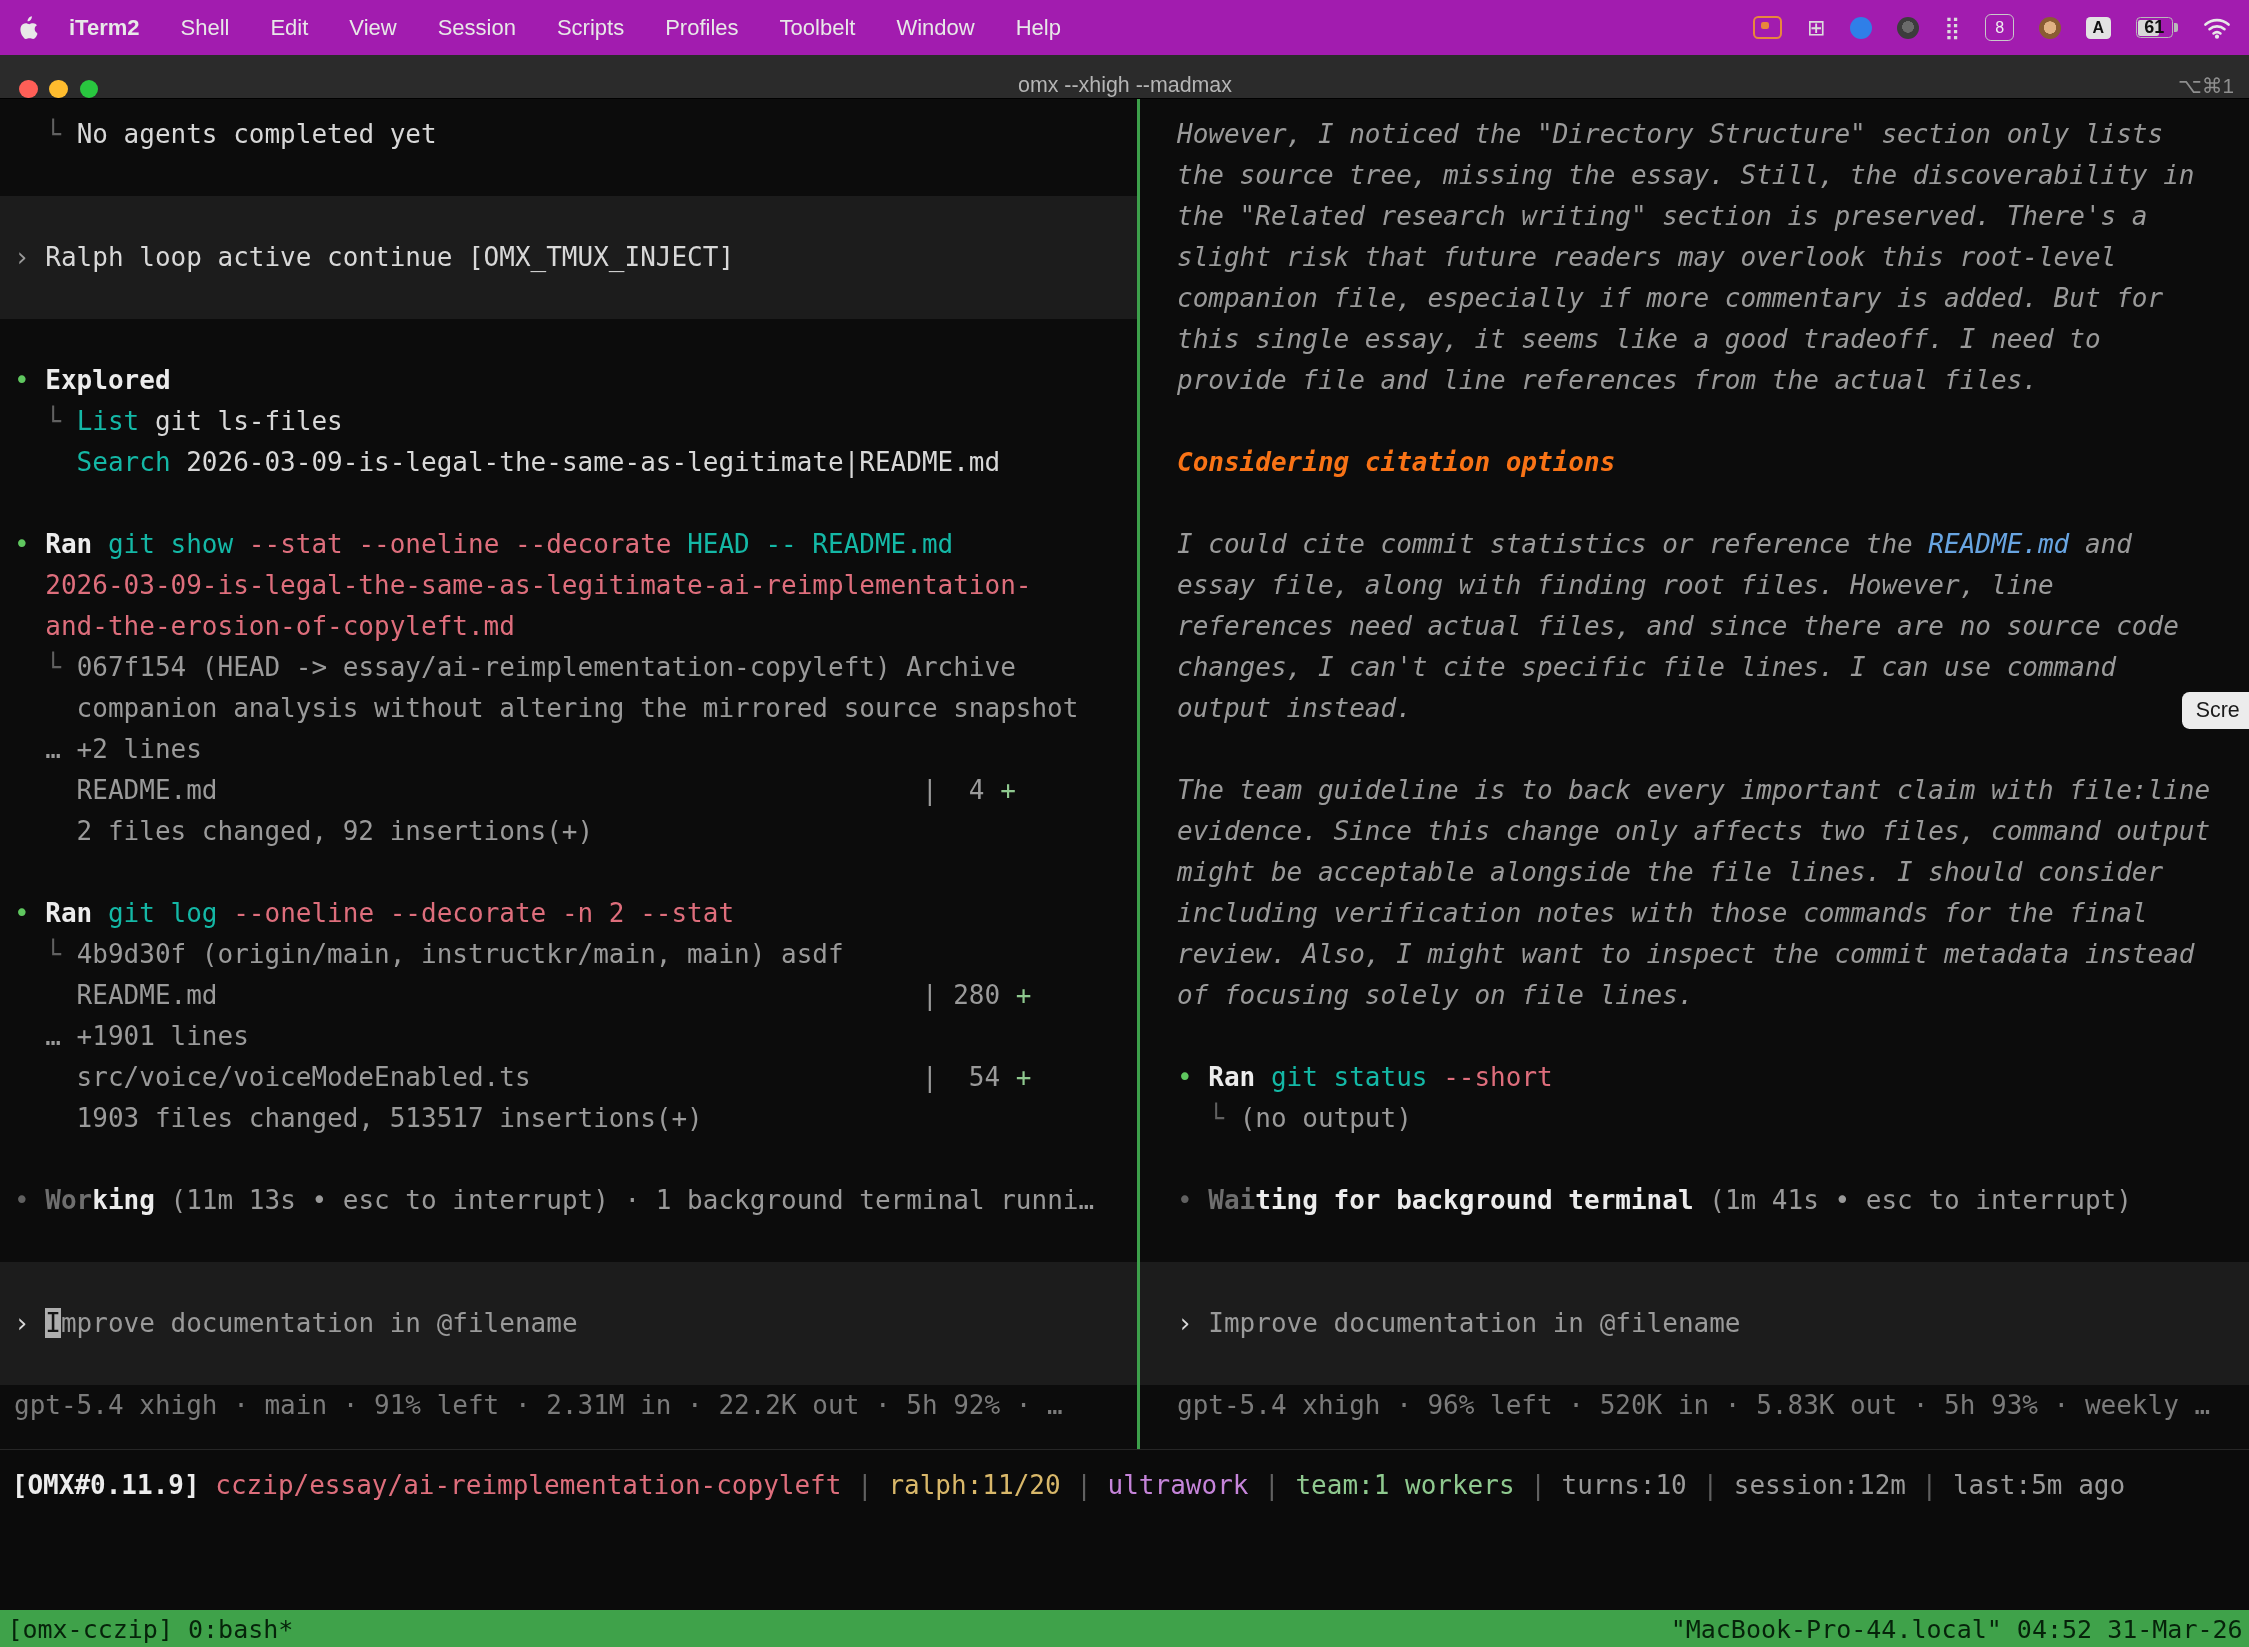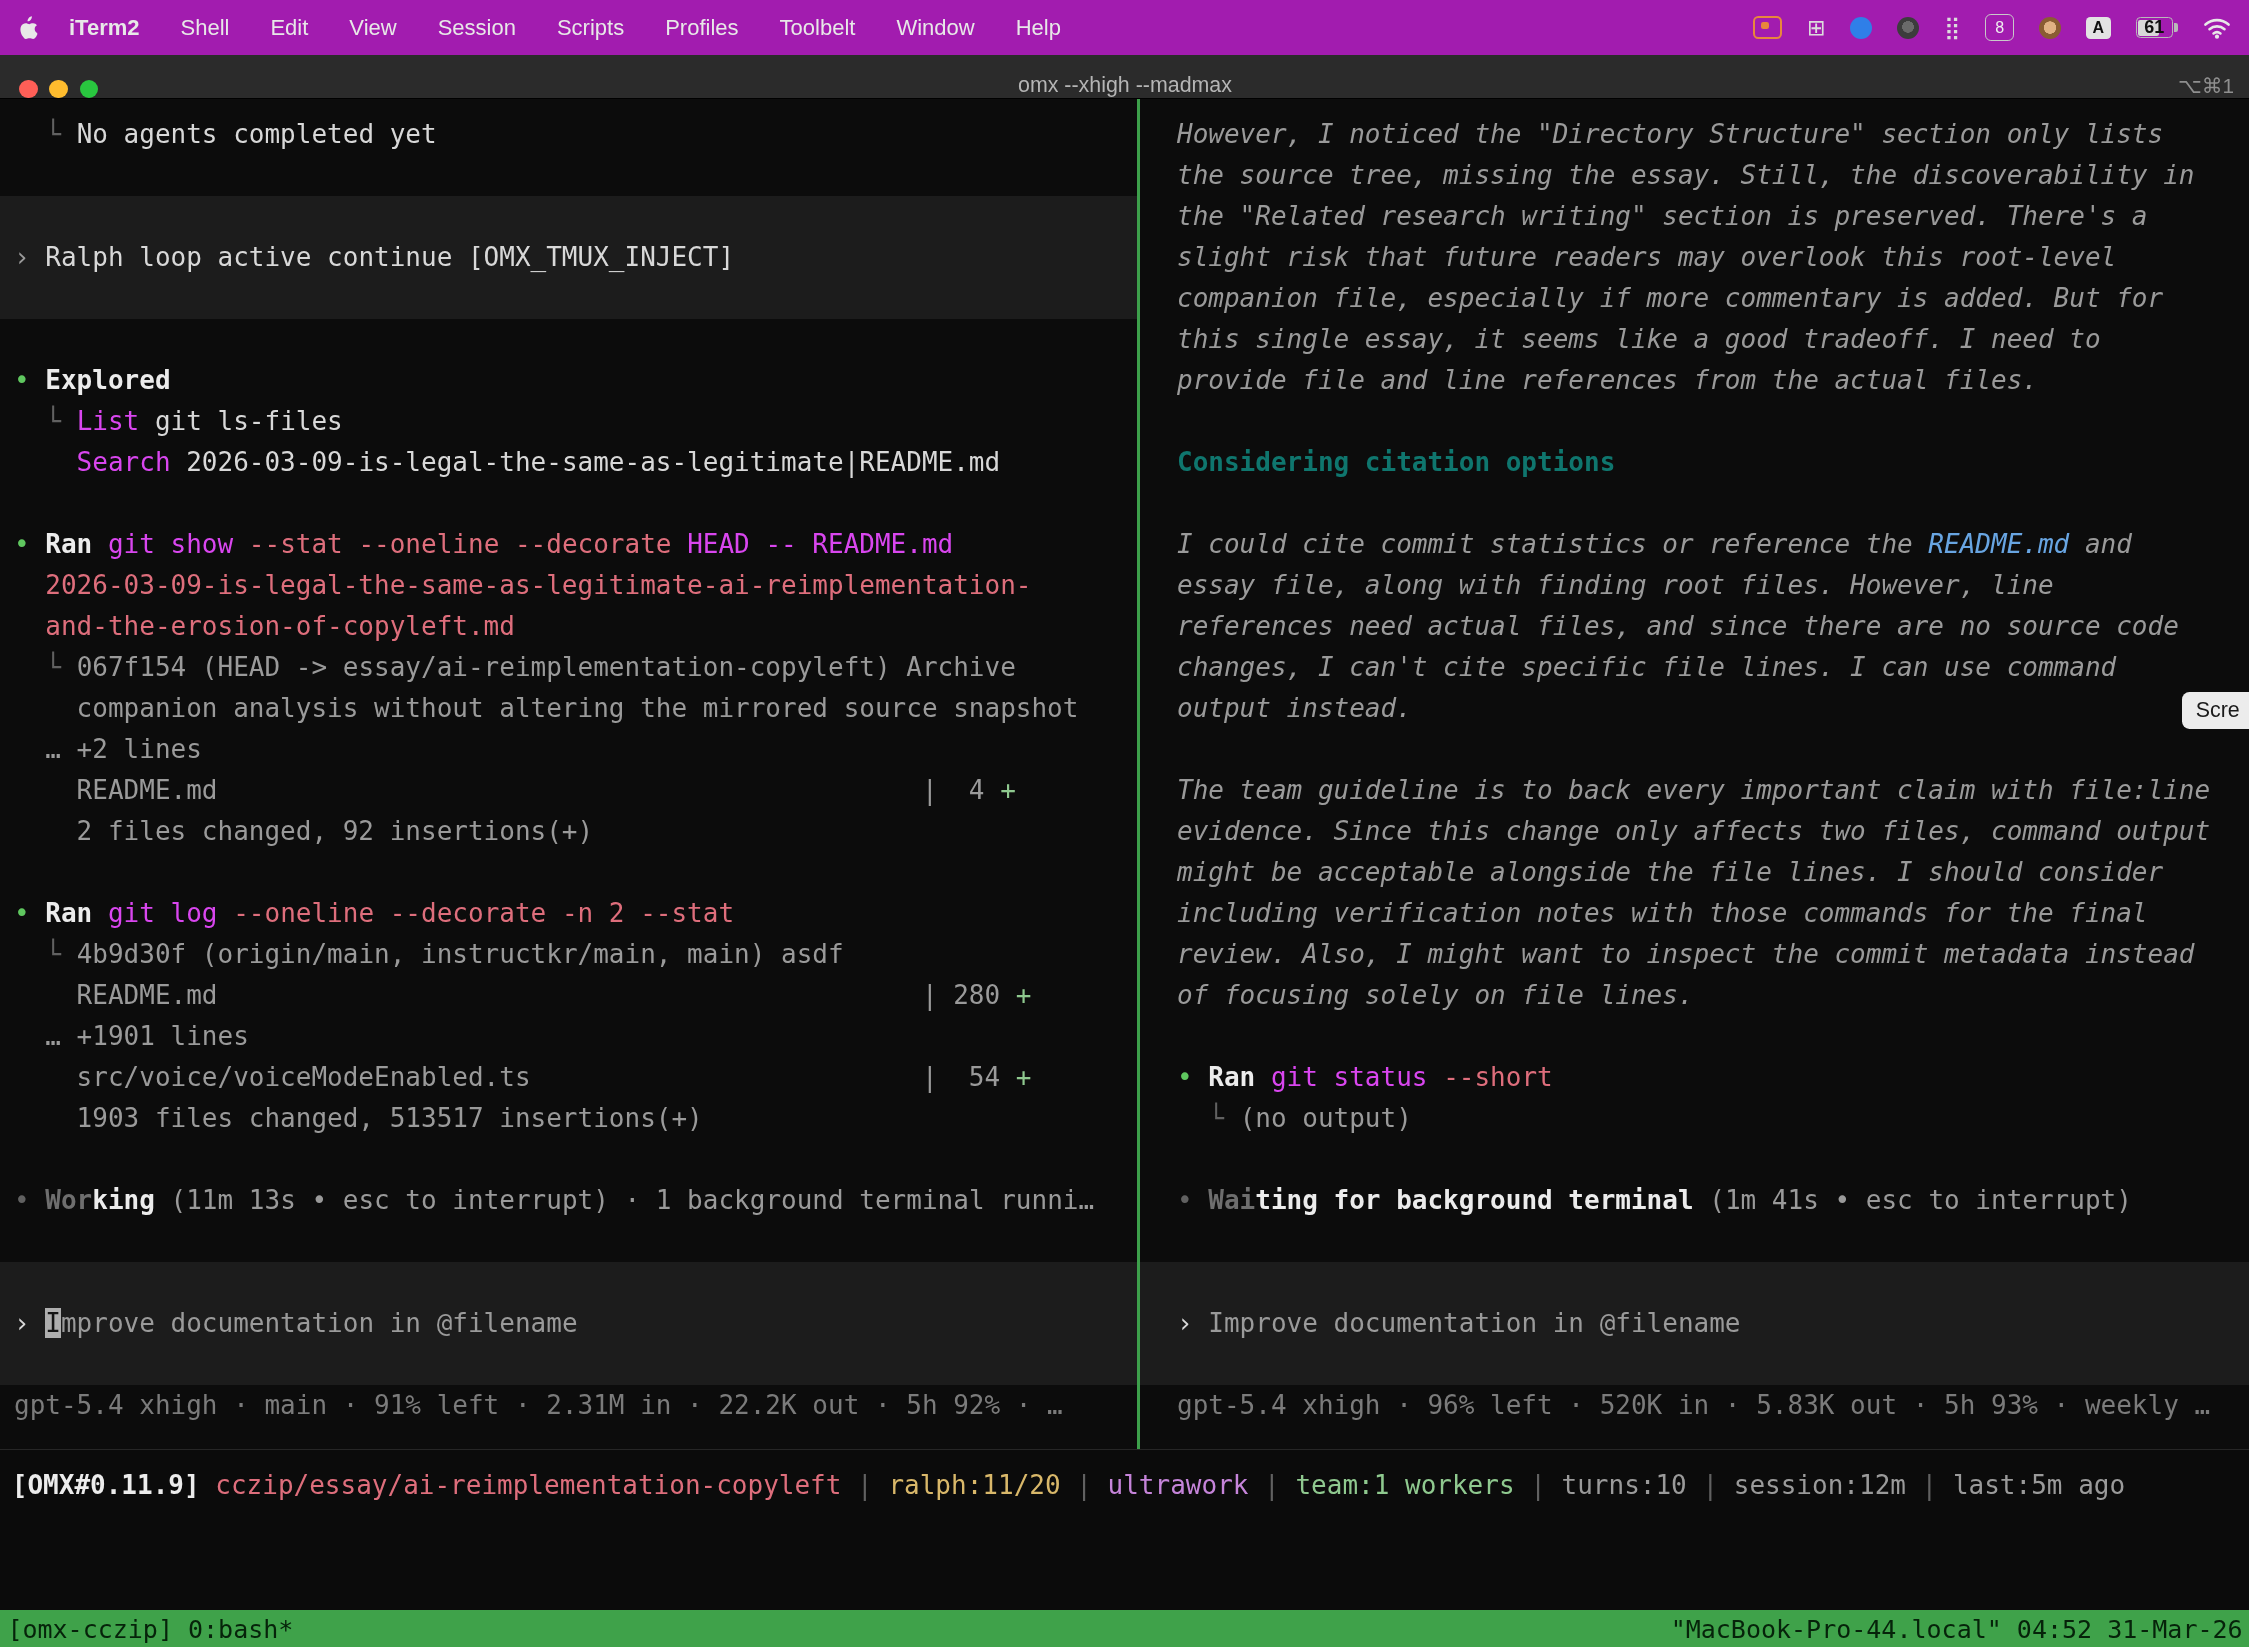--- a/index.html
+++ b/index.html
@@ -52,28 +52,28 @@
   .pane-right .tl{padding-left:37px}
   .tbox{background:#1c1c1c}
 
   
   .s-w{color:#d8d8d8}
   .s-wb{color:#ececec;font-weight:bold}
   .s-g{color:#9a9a9a}
   .s-g2{color:#7b7b7b}
   .s-d{color:#616161}
   .s-db{color:#6e6e6e;font-weight:bold}
-  .s-b{color:#d946ef}
+  .s-b{color:#14b8a6}
   .s-r{color:#de6e7c}
   .s-gr{color:#8fc98f}
   .s-bu{color:#5fc75f}
   .s-y{color:#d9b86a}
   .s-m{color:#c584d9}
   .s-i{color:#9a9a9a;font-style:italic}
-  .s-ib{color:#0f766e;font-weight:bold}
+  .s-ib{color:#f97316;font-style:italic;font-weight:bold}
   .s-bi{color:#68a5e2;font-style:italic}
   .s-cur{background:#aeaeae;color:#141414}
 
   
   .omx{position:absolute;top:1465px;left:0;right:0;font-family:"DejaVu Sans Mono",monospace;font-size:26px;line-height:41px}
   .omx .tl{padding-left:11.8px}
 
   
   .tmux{position:absolute;left:0;right:0;bottom:0;height:38px;background:#3fa24a;color:#06230a;
         font-family:"DejaVu Sans Mono",monospace;font-size:25px;display:flex;align-items:center;

